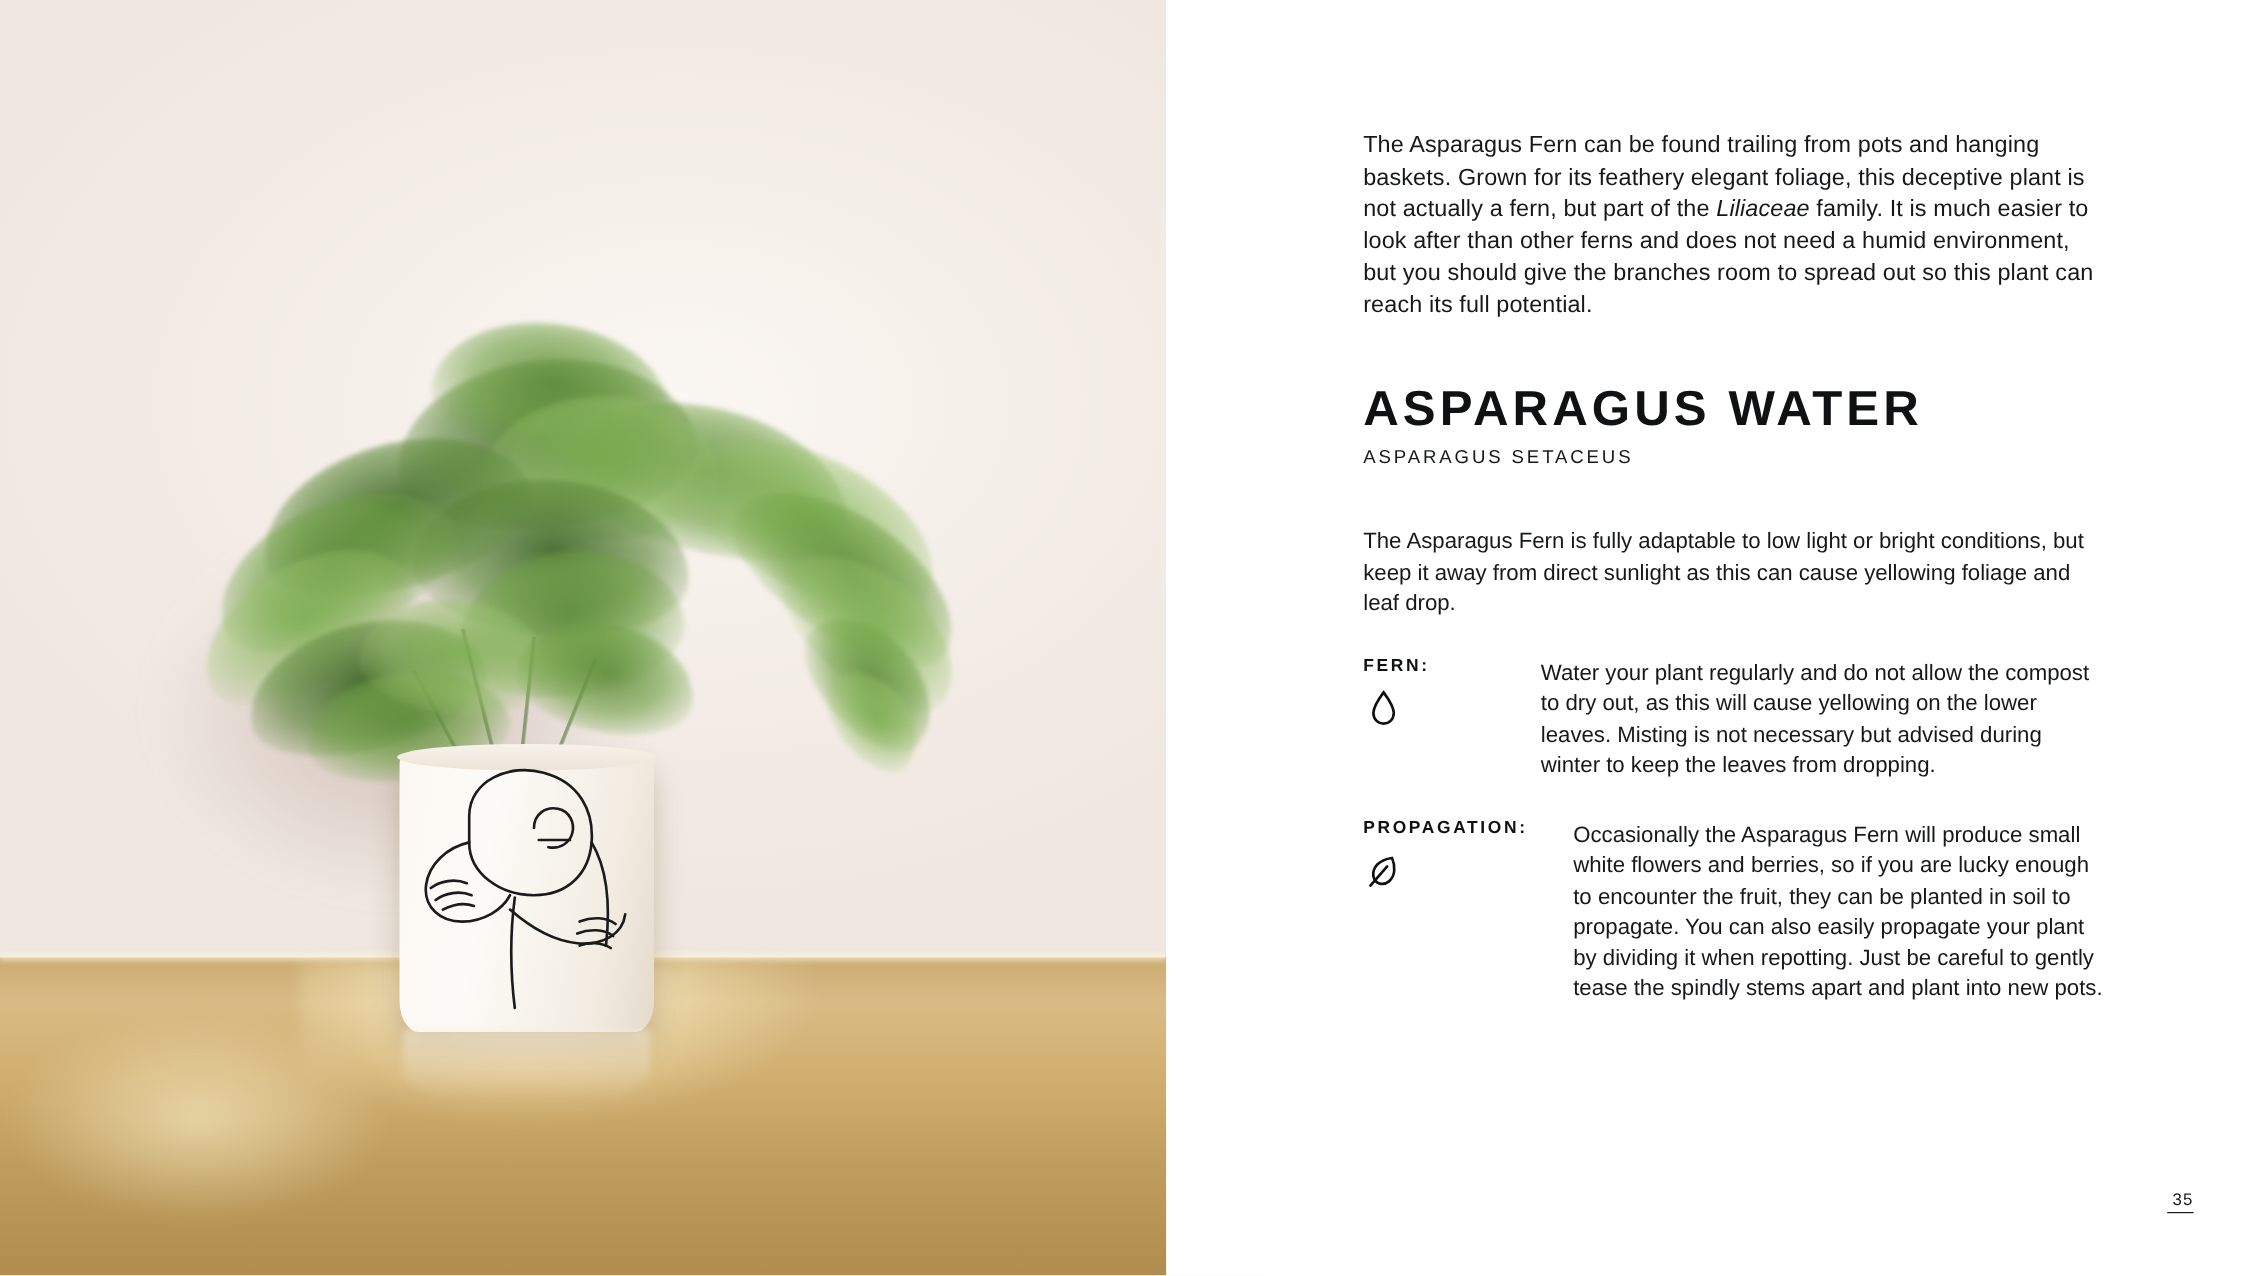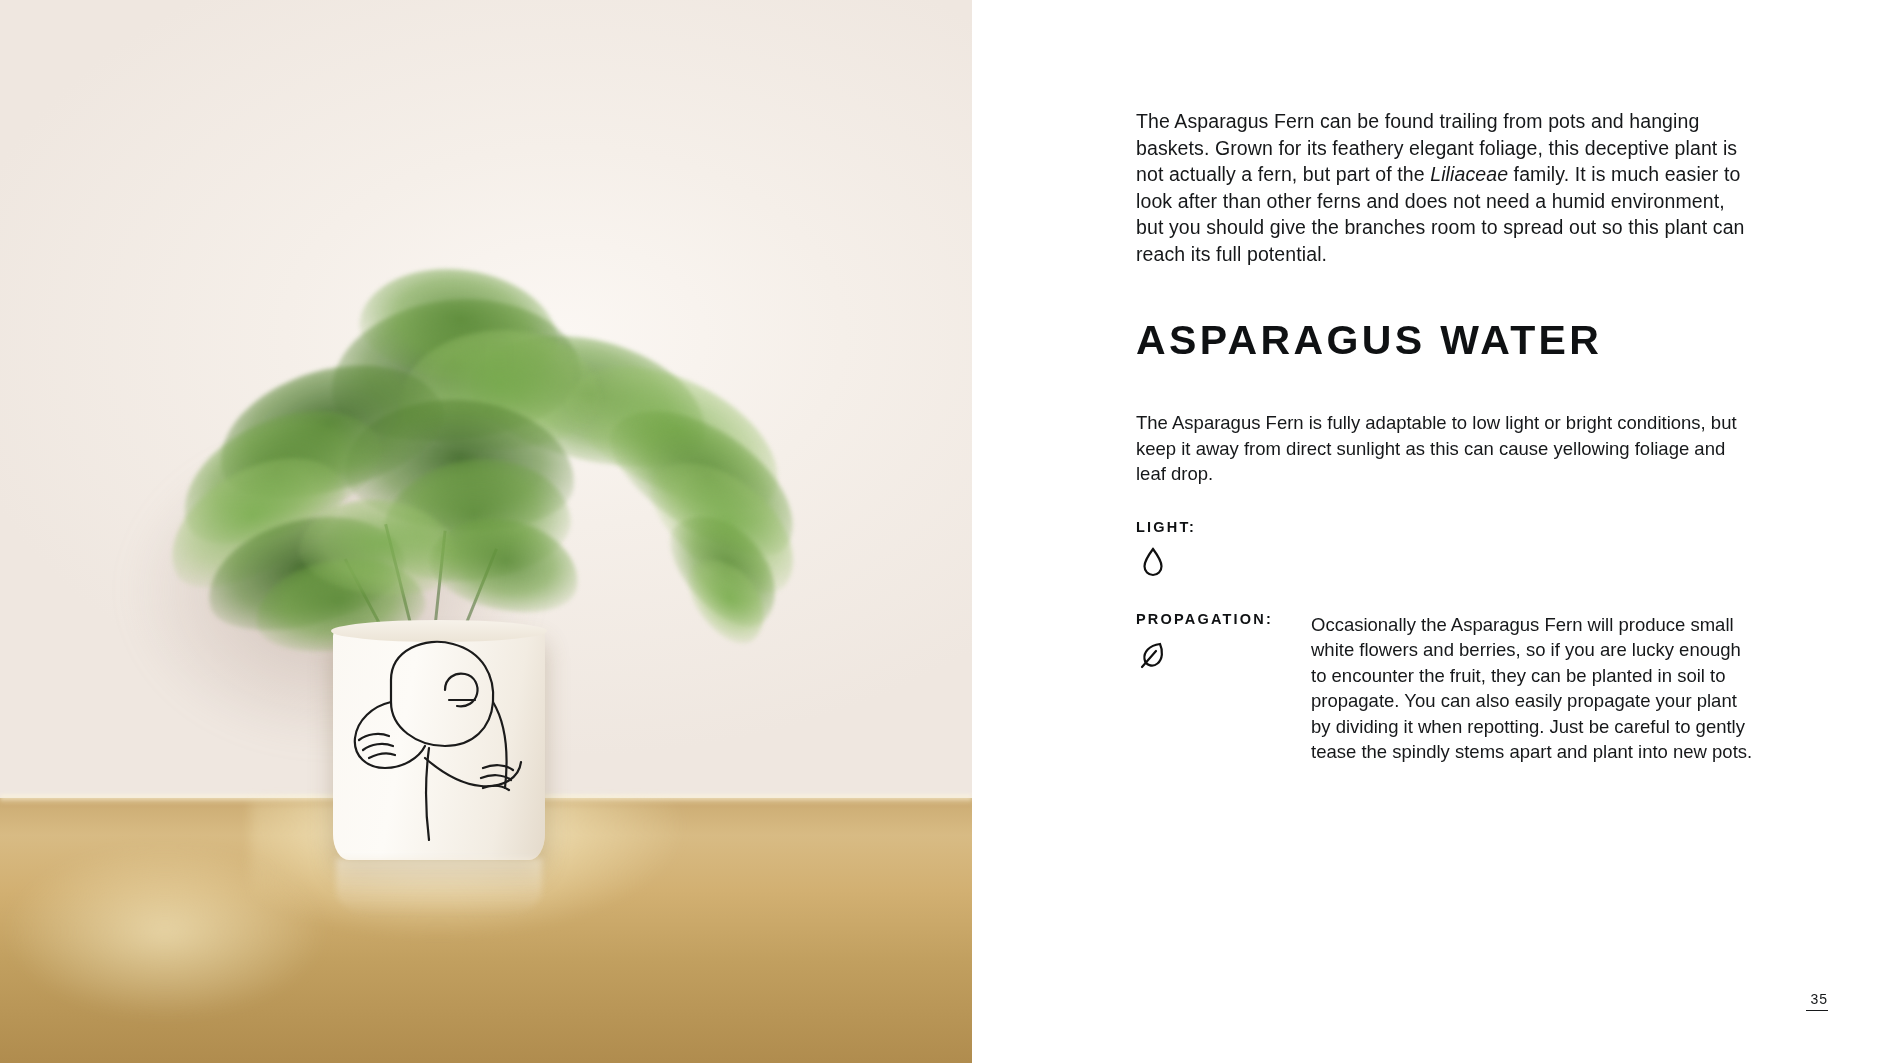--- a/index.html
+++ b/index.html
@@ -282,36 +282,38 @@
     </div>
     <div class="pot-reflection"></div>
   </div>
 
   <div class="text-page">
     <div class="text-inner">
 
       <p class="intro">The Asparagus Fern can be found trailing from pots and hanging baskets. Grown for its feathery elegant foliage, this deceptive plant is not actually a fern, but part of the <em>Liliaceae</em> family. It is much easier to look after than other ferns and does not need a humid environment, but you should give the branches room to spread out so this plant can reach its full potential.</p>
 
       <h1 class="title">ASPARAGUS WATER</h1>
+      <h2 class="subtitle">ASPARAGUS SETACEUS</h2>
 
       <div class="care-list">
 
         <div class="care-row">
           <div class="care-body">The Asparagus Fern is fully adaptable to low light or bright conditions, but keep it away from direct sunlight as this can cause yellowing foliage and leaf drop.</div>
         </div>
 
         <div class="care-row">
           <div class="care-label-col">
-            <div class="care-label">LIGHT:</div>
+            <div class="care-label">FERN:</div>
             <div class="care-icon">
               <svg width="34" height="34" viewBox="0 0 34 34" fill="none" stroke="#101010" stroke-width="2.2">
                 <path d="M17 4 C17 4 8.5 15.5 8.5 21.2 C8.5 26.4 12.3 30 17 30 C21.7 30 25.5 26.4 25.5 21.2 C25.5 15.5 17 4 17 4 Z"></path>
               </svg>
             </div>
           </div>
+          <div class="care-body">Water your plant regularly and do not allow the compost to dry out, as this will cause yellowing on the lower leaves. Misting is not necessary but advised during winter to keep the leaves from dropping.</div>
         </div>
 
         <div class="care-row propagation">
           <div class="care-label-col">
             <div class="care-label">PROPAGATION:</div>
             <div class="care-icon">
               <svg width="34" height="34" viewBox="0 0 34 34" fill="none" stroke="#101010" stroke-width="2.2" stroke-linecap="round">
                 <path d="M24 7 C13 8.5 7.5 15 8.5 22 C9.4 28.4 16.5 30.5 21.5 26.5 C26.8 22.2 27 13.6 24 7 Z"></path>
                 <path d="M6 30 L20 14"></path>
               </svg>

